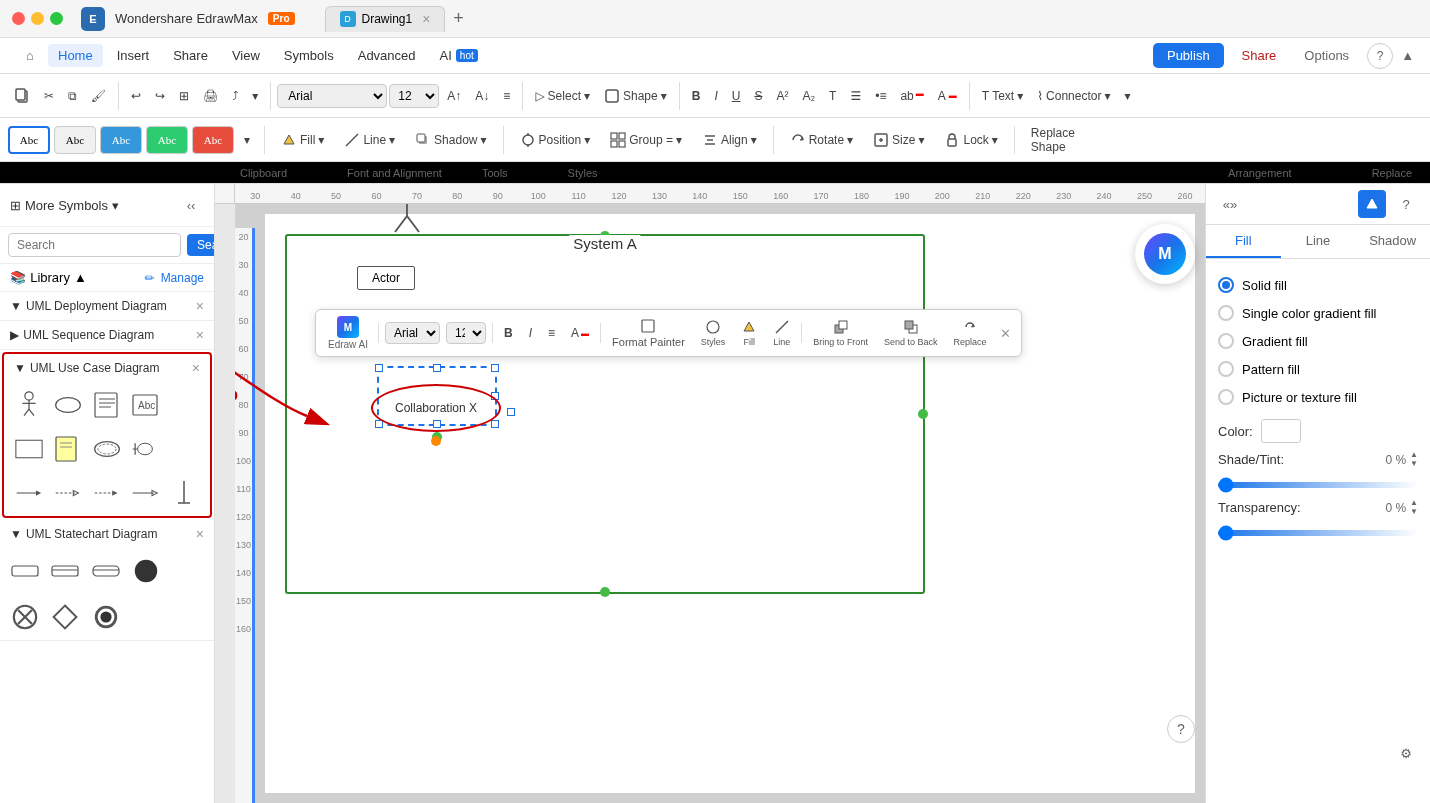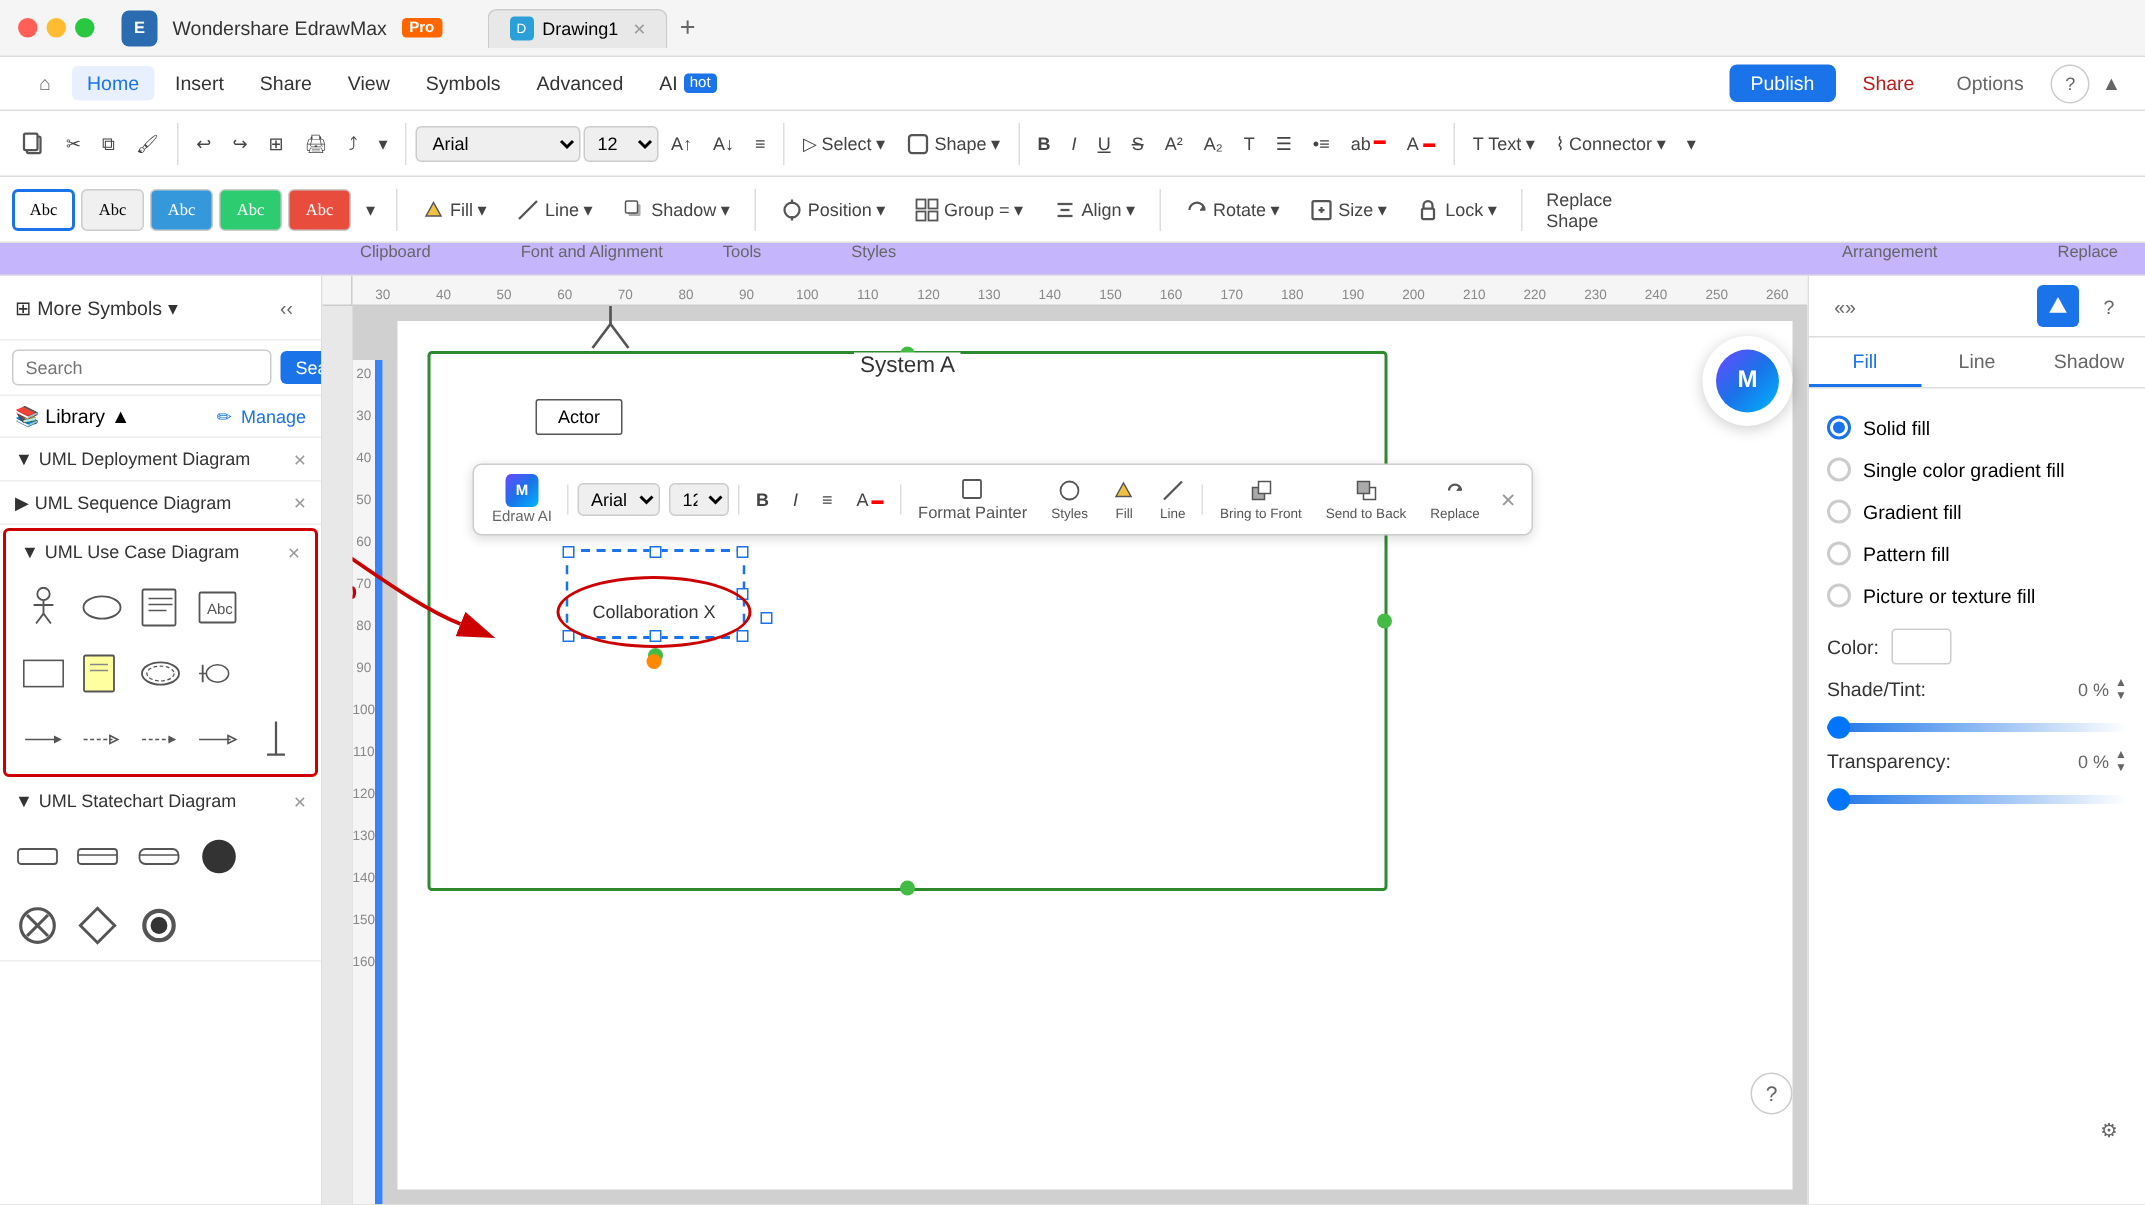--- a/index.html
+++ b/index.html
@@ -43,21 +43,21 @@
     .font-select { border: 1px solid #ccc; border-radius: 4px; padding: 3px 6px; font-size: 12px; width: 110px; }
     .font-size-select { border: 1px solid #ccc; border-radius: 4px; padding: 3px 4px; font-size: 12px; width: 50px; }
 
     
     #toolbar2 { display: flex; align-items: center; height: 44px; background: white; border-bottom: 1px solid #e0e0e0; padding: 0 8px; gap: 4px; }
     .tb2-btn { display: flex; align-items: center; gap: 3px; padding: 4px 8px; border-radius: 4px; cursor: pointer; color: #444; font-size: 12px; white-space: nowrap; }
     .style-box { width: 42px; height: 28px; border-radius: 4px; border: 1px solid #ccc; display: flex; align-items: center; justify-content: center; cursor: pointer; }
     .style-box.active { border: 2px solid #1a73e8; }
 
     
-    .section-bar { display: flex; align-items: flex-start; height: 22px; background: #c4b5fd; border-bottom: 1px solid #e0e0e0; padding: 0 8px; font-size: 11px; color: #666; gap: 60px; padding-left: 240px; }
+    .section-bar { display: flex; align-items: center; height: 22px; background: #000000; border-bottom: 1px solid #e0e0e0; padding: 0 8px; font-size: 11px; color: #666; gap: 60px; padding-left: 240px; }
 
     
     #layout { display: flex; height: calc(803px - 38px - 36px - 44px - 44px - 22px); }
 
     
     #left-sidebar { width: 215px; background: white; border-right: 1px solid #ddd; display: flex; flex-direction: column; overflow: hidden; }
     .sidebar-header { display: flex; align-items: center; justify-content: space-between; padding: 8px 10px; border-bottom: 1px solid #eee; }
     .more-symbols-btn { display: flex; align-items: center; gap: 4px; font-size: 13px; color: #333; cursor: pointer; }
     .sidebar-nav { display: flex; align-items: center; gap: 4px; }
     .sidebar-nav-btn { width: 26px; height: 26px; display: flex; align-items: center; justify-content: center; color: #666; cursor: pointer; }
@@ -73,21 +73,21 @@
     .diagram-title { font-size: 12px; font-weight: 500; color: #333; display: flex; align-items: center; gap: 4px; }
     .diagram-close { color: #999; cursor: pointer; font-size: 14px; }
     .shapes-grid { display: grid; grid-template-columns: repeat(5, 1fr); gap: 4px; padding: 6px 8px; }
     .shape-item { width: 34px; height: 34px; display: flex; align-items: center; justify-content: center; cursor: pointer; border-radius: 3px; }
     .shape-item svg { width: 28px; height: 28px; }
     .shapes-grid-2 { display: grid; grid-template-columns: repeat(5, 1fr); gap: 4px; padding: 4px 8px 6px 8px; }
 
     
     #canvas-area { flex: 1; background: #e8e8e8; position: relative; overflow: hidden; }
     #ruler-h { height: 20px; background: #f5f5f5; border-bottom: 1px solid #ccc; display: flex; align-items: flex-end; padding-bottom: 2px; }
-    #ruler-v { width: 20px; background: #f5f5f5; border-right: 5px solid #3b82f6; position: absolute; top: 36px; left: 0; bottom: 0; }
+    #ruler-v { width: 20px; background: #f5f5f5; border-right: 3px solid #3b82f6; position: absolute; top: 24px; left: 0; bottom: 0; }
     .ruler-num { font-size: 9px; color: #888; flex: 1; text-align: center; }
     #canvas { position: absolute; top: 20px; left: 20px; right: 0; bottom: 0; background: #d0d0d0; overflow: hidden; }
 
     
     .floating-toolbar { position: absolute; background: white; border: 1px solid #ccc; border-radius: 6px; box-shadow: 0 2px 8px rgba(0,0,0,0.15); padding: 4px 8px; display: flex; align-items: center; gap: 6px; z-index: 100; }
     .ft-sep { width: 1px; height: 20px; background: #ddd; }
     .ft-btn { display: flex; align-items: center; gap: 2px; padding: 3px 5px; border-radius: 3px; cursor: pointer; color: #444; font-size: 12px; white-space: nowrap; }
     .ft-select { border: 1px solid #ccc; border-radius: 4px; padding: 2px 4px; font-size: 12px; }
     .ft-bold { font-weight: bold; }
     .ft-italic { font-style: italic; }

